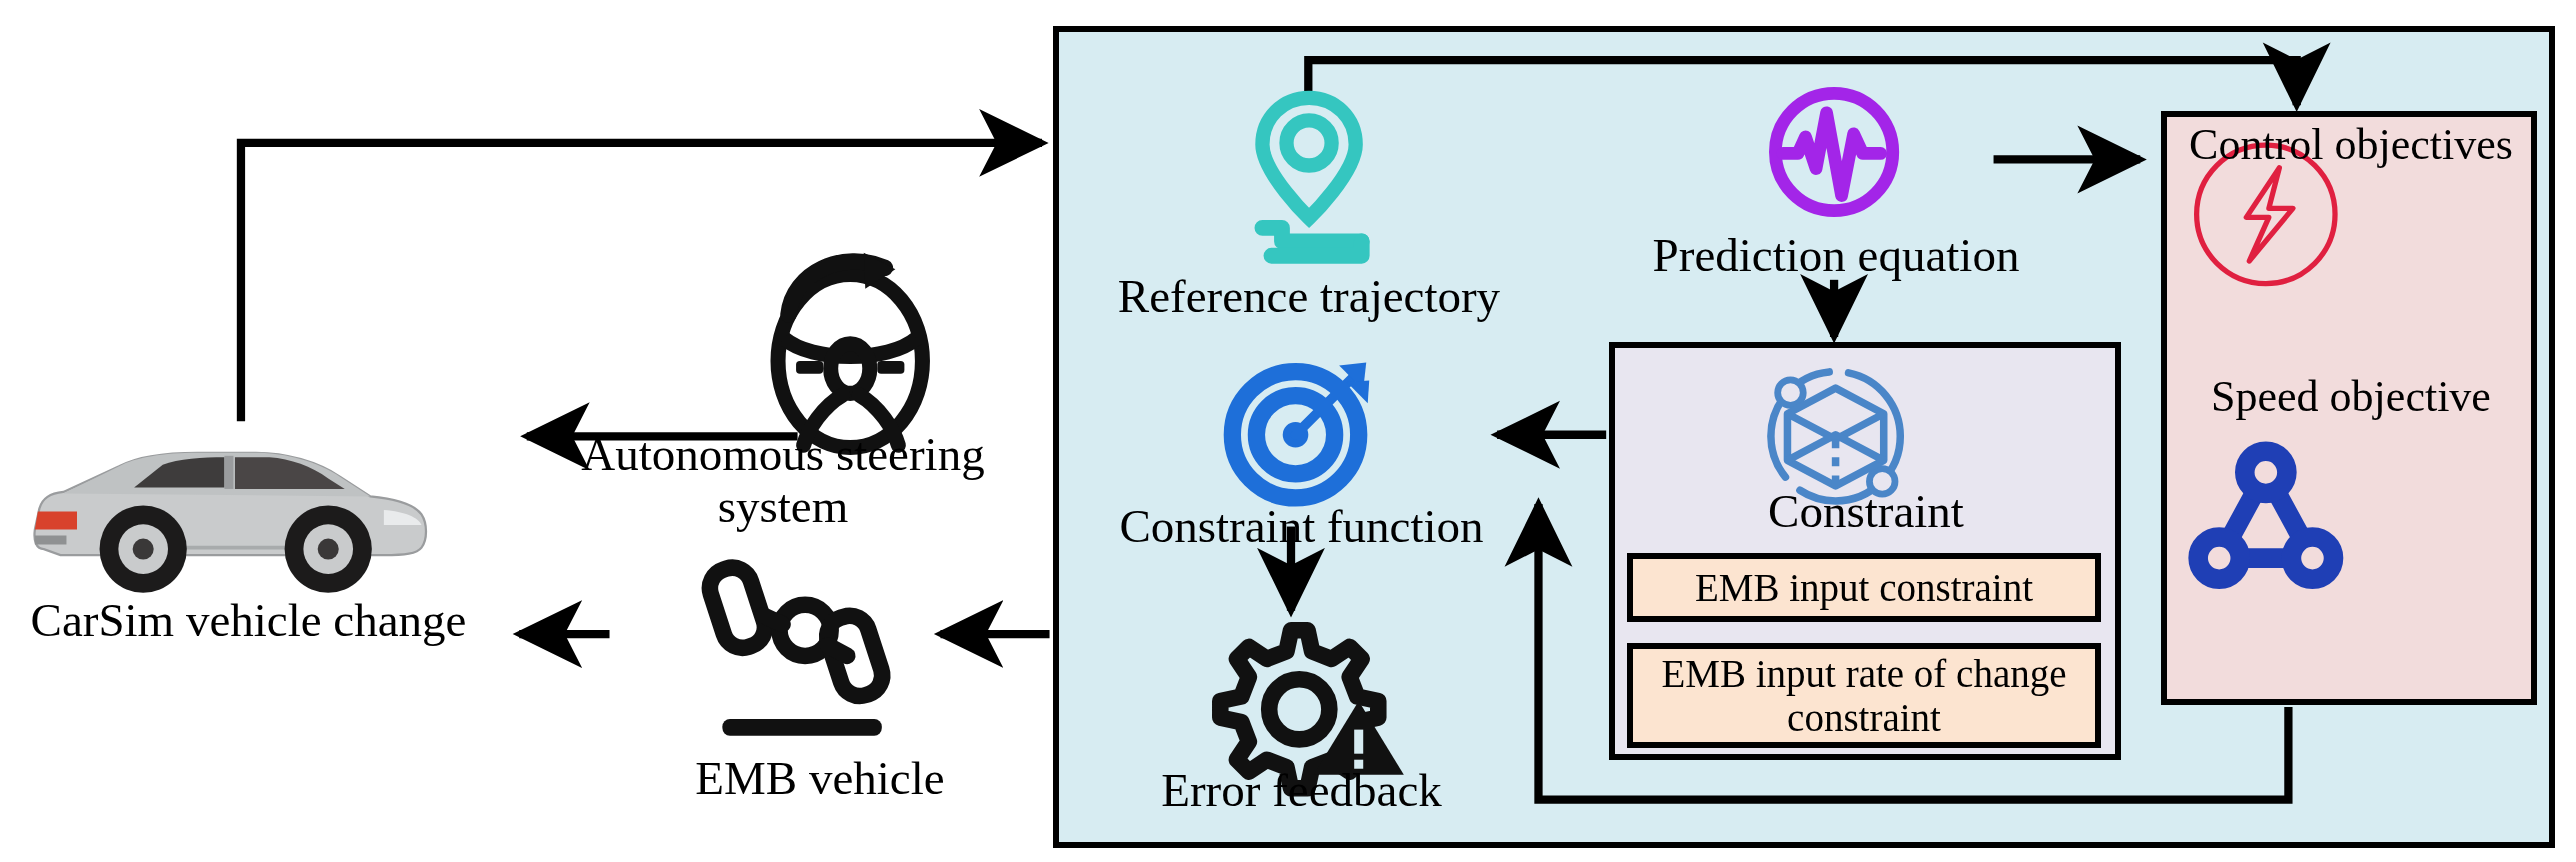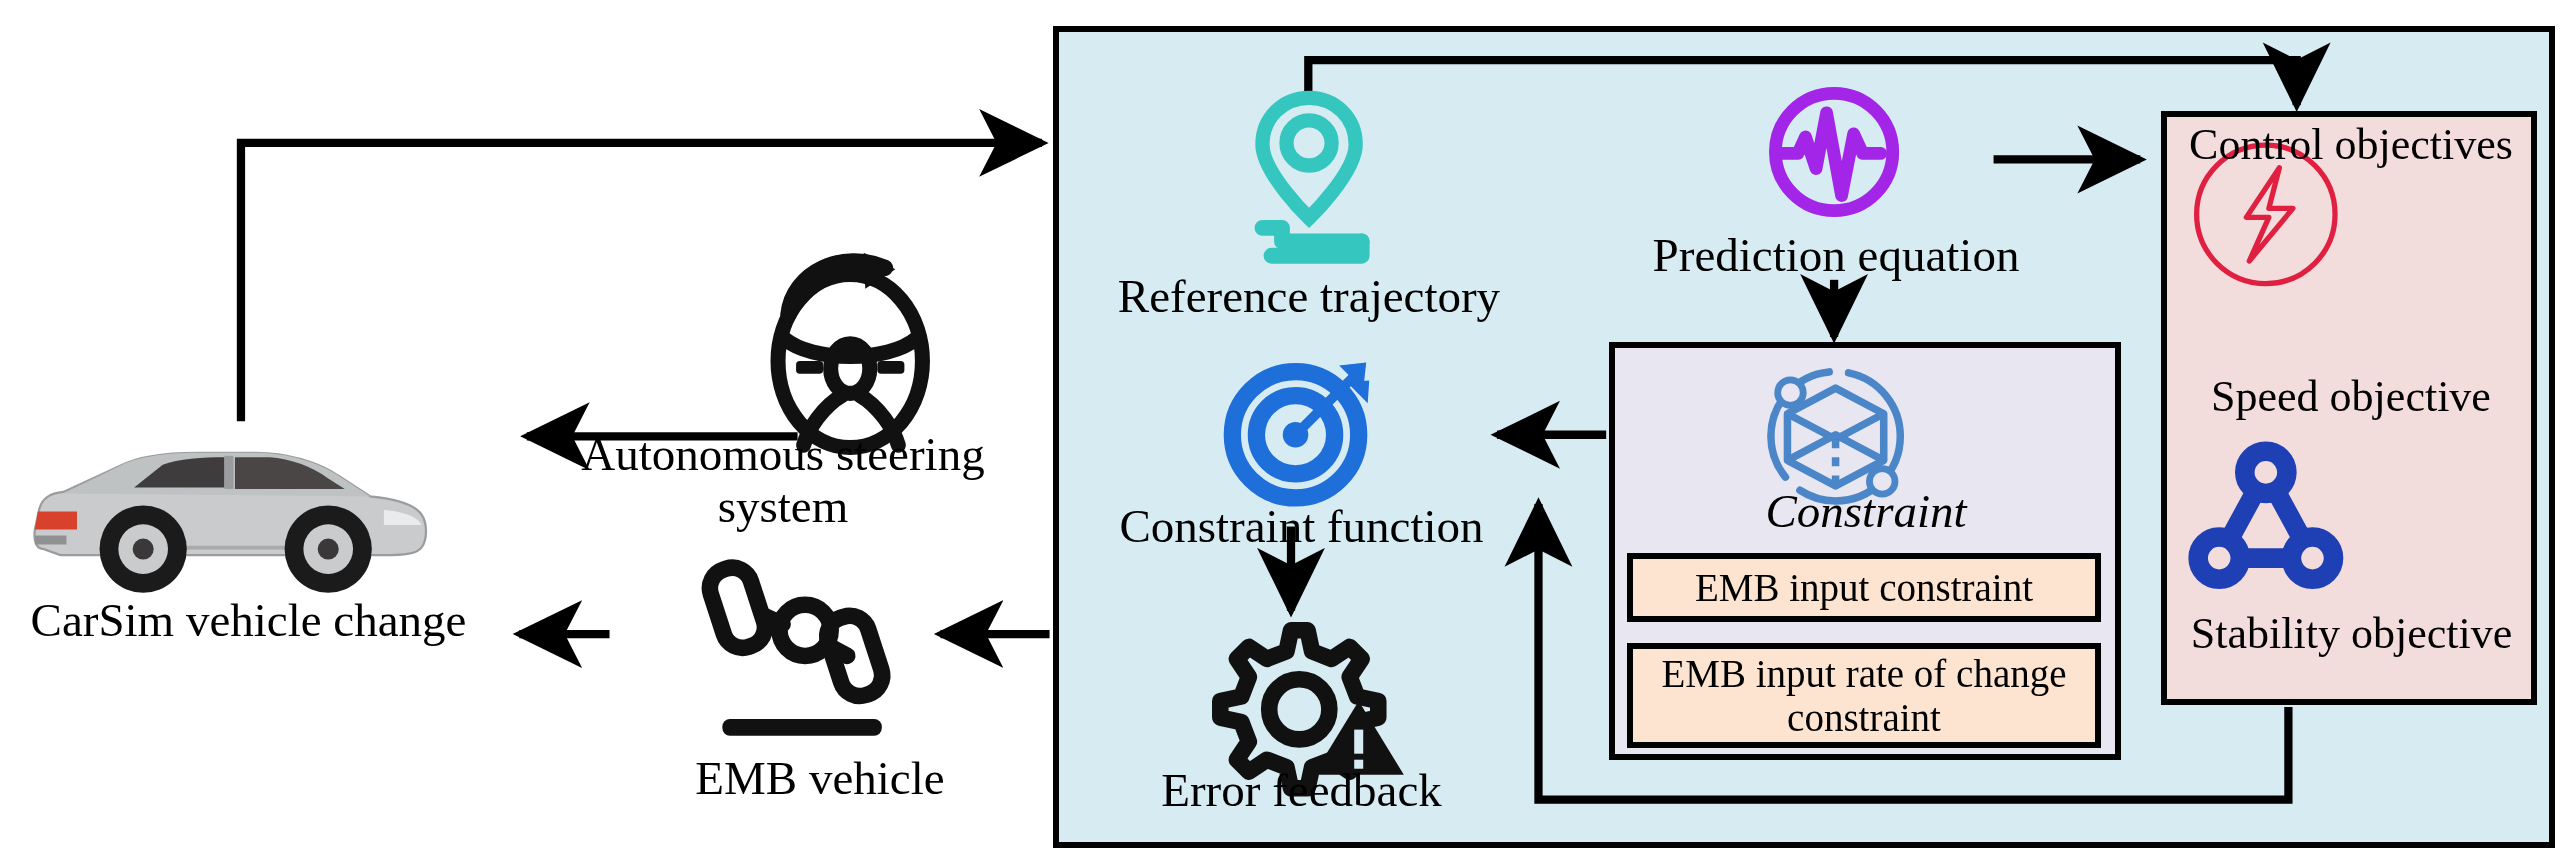--- a/index.html
+++ b/index.html
@@ -201,27 +201,26 @@
   <div class="abs lbl" style="left:587px;top:752px;width:466px;font-size:47px;">EMB vehicle</div>
 
   <div class="abs lbl" style="left:1076px;top:229px;width:466px;font-size:47px;margin-top:41px;">Reference trajectory</div>
 
   <div class="abs lbl" style="left:1618px;top:229px;width:436px;font-size:47px;">Prediction equation</div>
 
   <div class="abs lbl" style="left:1076px;top:500px;width:451px;font-size:47px;">Constraint function</div>
 
   <div class="abs lbl" style="left:1106px;top:764px;width:391px;font-size:47px;">Error feedback</div>
 
-  <div class="abs lbl" style="left:1648px;top:485px;width:436px;font-size:47px;font-style:italic;">Constraint</div>
+  <div class="abs lbl" style="left:1648px;top:485px;width:436px;font-size:47px;">Constraint</div>
 
   <div class="abs lbl" style="left:2174px;top:372px;width:354px;font-size:44px;">Speed objective</div>
 
   <div class="abs lbl" style="left:2174px;top:120px;width:354px;font-size:44px;">Control objectives</div>
 
-  <div class="abs lbl" style="left:2167px;top:609px;width:369px;font-size:44px;">Stability objective</div>
 
   <div class="abs constraint-box" id="cbox1">
     <span>EMB input constraint</span>
   </div>
   <div class="abs constraint-box" id="cbox2">
     <span>EMB input rate of
 change constraint</span>
   </div>
 
 </div>

